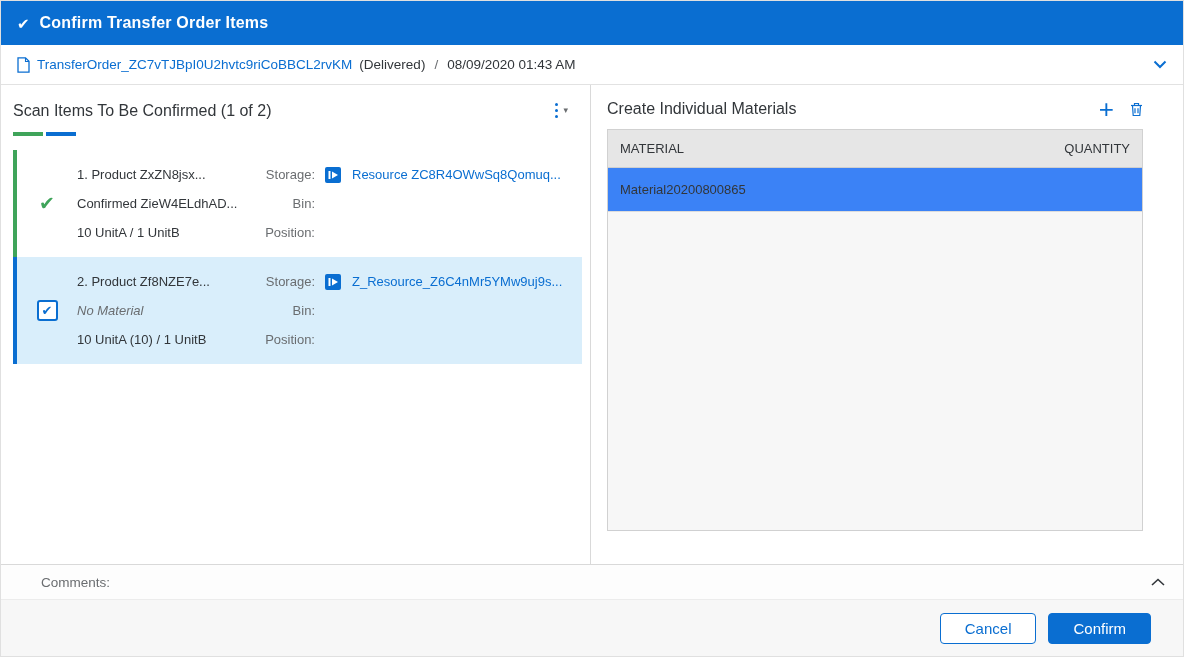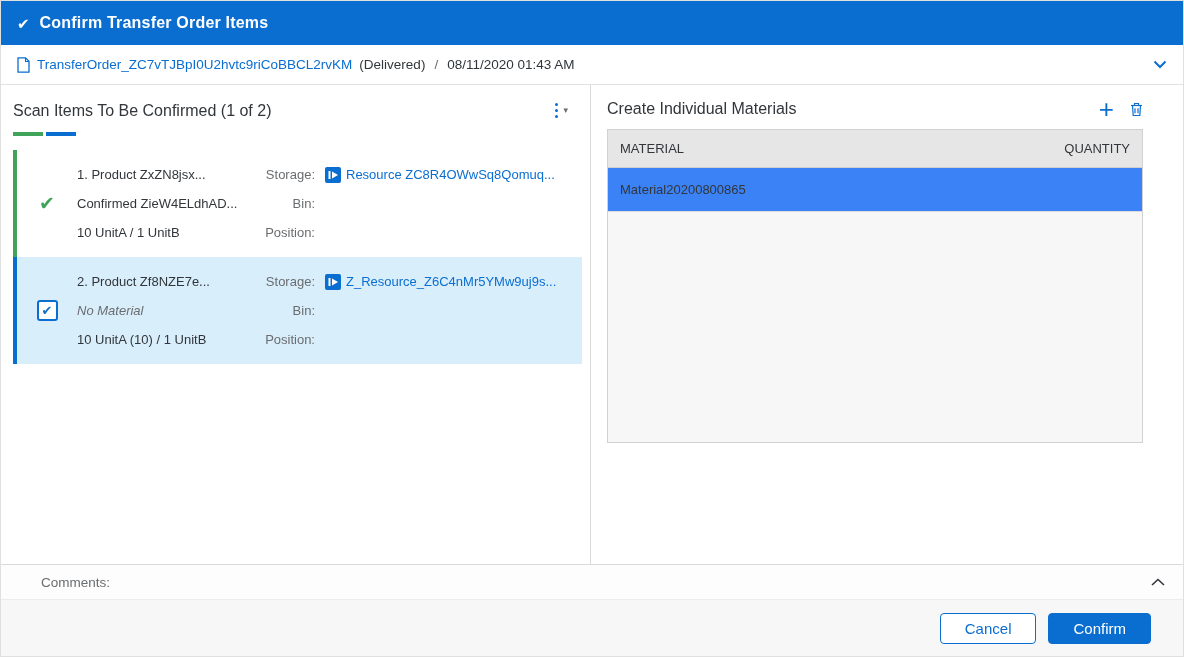--- a/index.html
+++ b/index.html
@@ -38,33 +38,33 @@
   .item .stripe { position: absolute; left: 0; top: 0; bottom: 0; width: 4px; }
   .item-done .stripe { background: var(--success, #3fa45a); }
   .item-selected { background: var(--selected-bg, #d9eefb); }
   .item-selected .stripe { background: var(--accent, #0a6ed1); }
   .checkcol { width: 60px; flex: 0 0 60px; display: flex; align-items: center; justify-content: center; }
   .success-check { color: var(--success, #3fa45a); font-size: 19px; font-weight: 700; }
   .checkbox { width: 21px; height: 21px; border: 2px solid var(--accent, #0a6ed1); border-radius: 3px; background: #fff; display: flex; align-items: center; justify-content: center; color: var(--accent, #0a6ed1); font-weight: 700; font-size: 13px; cursor: pointer; }
   .item-grid { flex: 1; display: grid; grid-template-columns: 170px 78px 1fr; grid-auto-rows: 29px; align-items: center; min-width: 0; }
   .cell-text { font-size: 13px; color: #32363a; white-space: nowrap; overflow: hidden; }
   .cell-label { font-size: 13px; color: #6a6d70; text-align: right; padding-right: 10px; }
-  .cell-value { font-size: 13px; display: flex; align-items: center; gap: 5px; min-width: 0; }
+  .cell-value { font-size: 13px; display: flex; align-items: center; gap: 11px; min-width: 0; }
   .link { color: var(--accent, #0a6ed1); white-space: nowrap; overflow: hidden; text-overflow: ellipsis; cursor: pointer; }
   .muted-italic { color: #6a6d70; font-style: italic; }
   .resource-icon { width: 16px; height: 16px; flex: 0 0 16px; background: var(--accent, #0a6ed1); border-radius: 2px; display: flex; align-items: center; justify-content: center; }
 
   
   .right-panel { flex: 1; padding: 14px 40px 0 16px; display: flex; flex-direction: column; min-width: 0; }
   .right-head { display: flex; align-items: center; }
   .right-title { flex: 1; font-size: 16px; color: #32363a; }
   .plus-btn { color: var(--accent, #0a6ed1); font-size: 26px; font-weight: 300; line-height: 20px; margin-right: 16px; cursor: pointer; background: none; border: none; }
   .trash-btn { cursor: pointer; }
 
-  .mat-table { margin-top: 10px; border: 1px solid #d1d1d1; height: 314px; background: #f7f7f7; display: flex; flex-direction: column; }
+  .mat-table { margin-top: 10px; border: 1px solid #d1d1d1; height: 402px; background: #f7f7f7; display: flex; flex-direction: column; }
   .thead { flex: 0 0 38px; background: #e6e6e6; border-bottom: 1px solid #cfcfcf; display: flex; align-items: center; justify-content: space-between; padding: 0 12px; font-size: 13px; color: #32363a; }
   .trow { flex: 0 0 44px; display: flex; align-items: center; justify-content: space-between; padding: 0 12px; font-size: 13px; color: #32363a; background: #3b82f6; border-bottom: 1px solid #dcdcdc; cursor: pointer; }
 
   
   .comments { flex: 0 0 35px; border-top: 1px solid #d9d9d9; display: flex; align-items: center; padding: 0 18px 0 40px; background: #fdfdfd; }
   .comments-label { flex: 1; color: #6a6d70; font-size: 13.5px; }
 
   
   .footer { flex: 0 0 57px; background: #f7f7f7; border-top: 1px solid #ececec; display: flex; align-items: center; justify-content: flex-end; gap: 12px; padding: 0 32px; }
   .btn { height: 31px; padding: 0 24px; border-radius: 4px; font-size: 15px; display: inline-flex; align-items: center; cursor: pointer; }
@@ -84,21 +84,21 @@
   <div class="breadcrumb">
     <span style="display:inline-flex;">
       <svg width="13" height="16" viewBox="0 0 13 16">
           <path d="M1 .8h7.5L12 4.3v10.9H1z" fill="none" stroke="#0a6ed1" stroke-width="1.3"></path>
           <path d="M8.5 1v3.5H12" fill="none" stroke="#0a6ed1" stroke-width="1.1"></path>
         </svg>
     </span>
     <span class="bc-link">TransferOrder_ZC7vTJBpI0U2hvtc9riCoBBCL2rvKM</span>
     <span>(Delivered)</span>
     <span class="bc-sep">/</span>
-    <span>08/11/2020 01:43 AM</span>
+    <span>08/09/2020 01:43 AM</span>
     <span class="bc-spacer"></span>
     <button class="icon-btn">
       <svg width="14" height="9" viewBox="0 0 14 9">
           <path d="M1.5 1.5 7 7l5.5-5.5" fill="none" stroke="#0a6ed1" stroke-width="2"></path>
         </svg>
     </button>
   </div>
 
   <div class="main">
 

